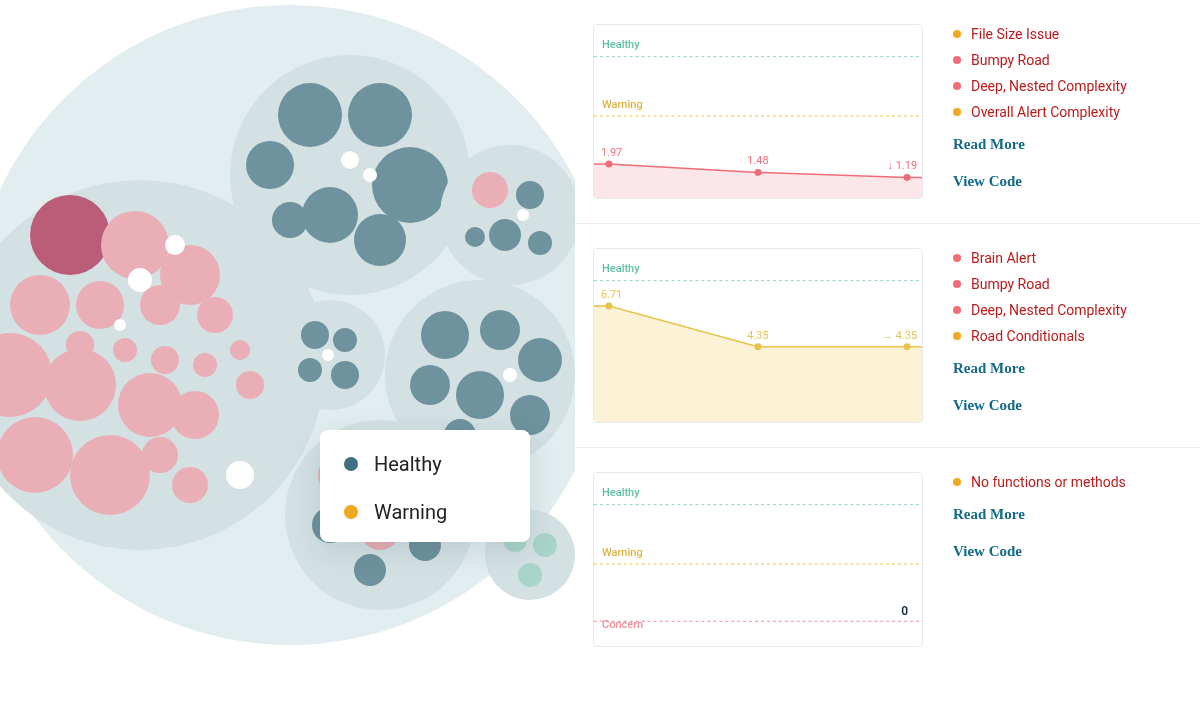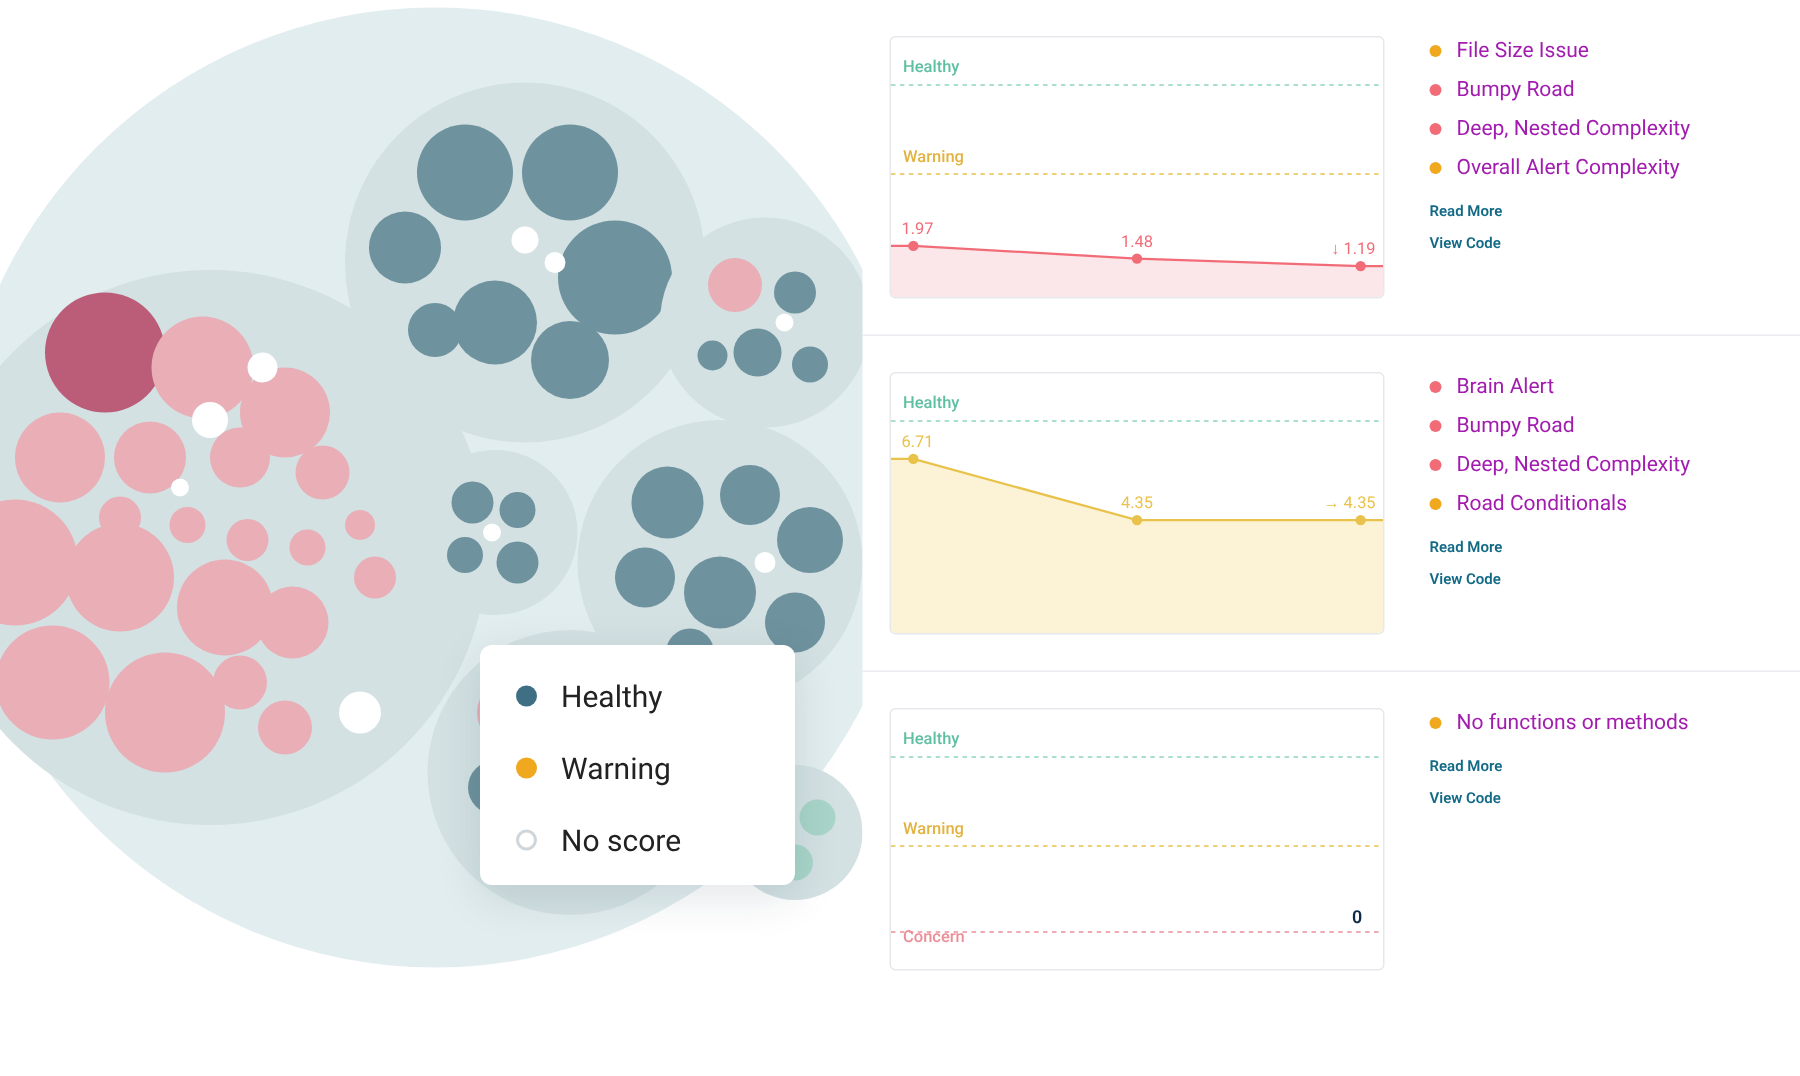--- a/index.html
+++ b/index.html
@@ -76,23 +76,23 @@
     max-width: 40px;
     line-height: 1.1;
   }
   .band-healthy { color: #5fbfa2; }
   .band-warning { color: #e3b341; }
   .band-concern { color: #eb8f99; }
 
   .meta { flex: 1; display: flex; flex-direction: column; gap: 10px; padding-top: 2px; }
   .issue-row { display: flex; align-items: center; gap: 10px; }
   .issue-dot { width: 8px; height: 8px; border-radius: 50%; flex: none; }
-  .issue-label { font-size: 14px; color: #a21caf; }
-  .link { color: #126a87; font-size: 10px; font-weight: 600; cursor: pointer; margin-top: 6px; }
-  .link + .link { margin-top: 0; }
+  .issue-label { font-size: 14px; color: #b91c1c; }
+  .link { color: #126a87; font-size: 15px; font-weight: 600; cursor: pointer; margin-top: 6px; font-family: Liberation Serif, serif; }
+  .link + .link { margin-top: 10px; }
 
   .pt-label {
     font-size: 11px;
     fill: currentColor;
   }
 </style>
 </head>
 <body>
 <div class="stage">
 
@@ -196,24 +196,20 @@
 
 <div class="legend">
   <div class="legend-row">
     <span class="legend-dot" style="background:#3e6f84"></span>
     <span class="legend-label">Healthy</span>
   </div>
   <div class="legend-row">
     <span class="legend-dot" style="background:#f0a81e"></span>
     <span class="legend-label">Warning</span>
   </div>
-  <div class="legend-row">
-    <span class="legend-dot" style="background:#fff;border:2px solid #cfd6db"></span>
-    <span class="legend-label">No score</span>
-  </div>
 </div>
 
 <div class="right" id="file-list">
       <div class="file-card">
         <div class="spark">
           <svg viewBox="0 0 330 175" preserveAspectRatio="none">
             <line x1="0" y1="32" x2="330" y2="32" stroke="#8fd3bd" stroke-width="1" stroke-dasharray="3,3"></line>
             <line x1="0" y1="92" x2="330" y2="92" stroke="#e8c24a" stroke-width="1" stroke-dasharray="3,3"></line>
             <path d="M0,175 L0,140.525 L15,140.525 L165,149.1 L315,154.175 L330,154.175 L330,175 Z" fill="#fbe7e9" stroke="none"></path>
             <path d="M0,140.525 L15,140.525 L165,149.1 L315,154.175 L330,154.175" fill="none" stroke="#f26c78" stroke-width="1.5"></path>

